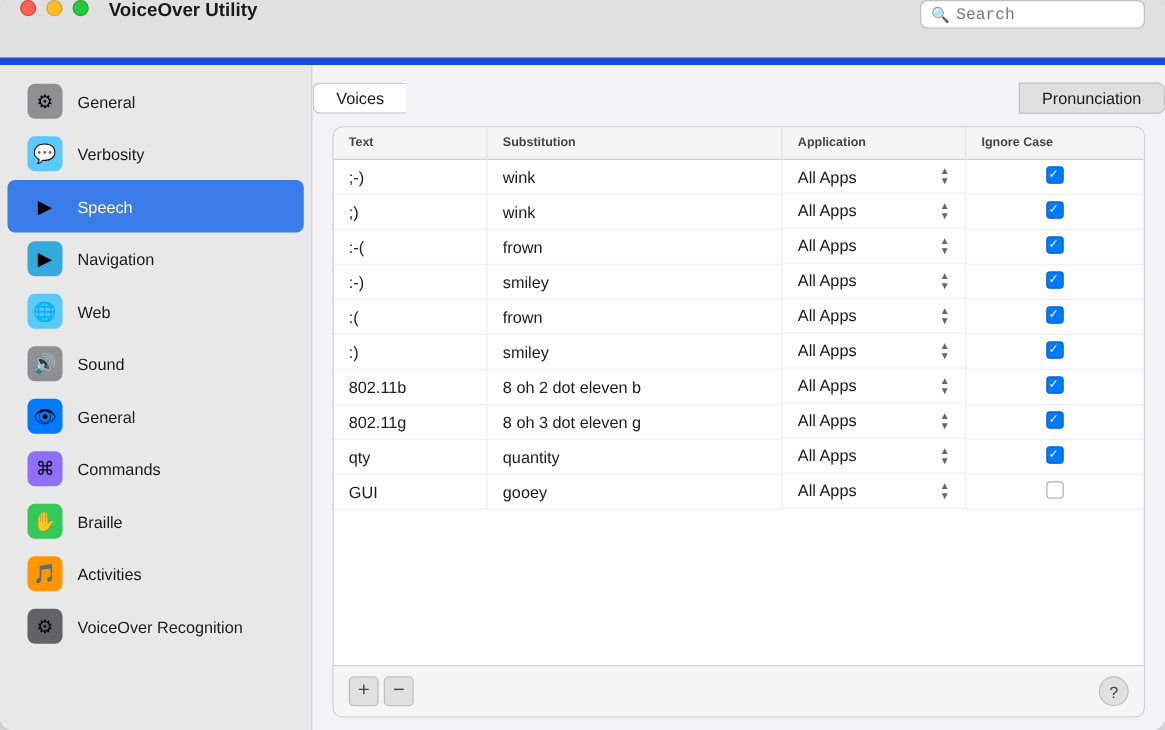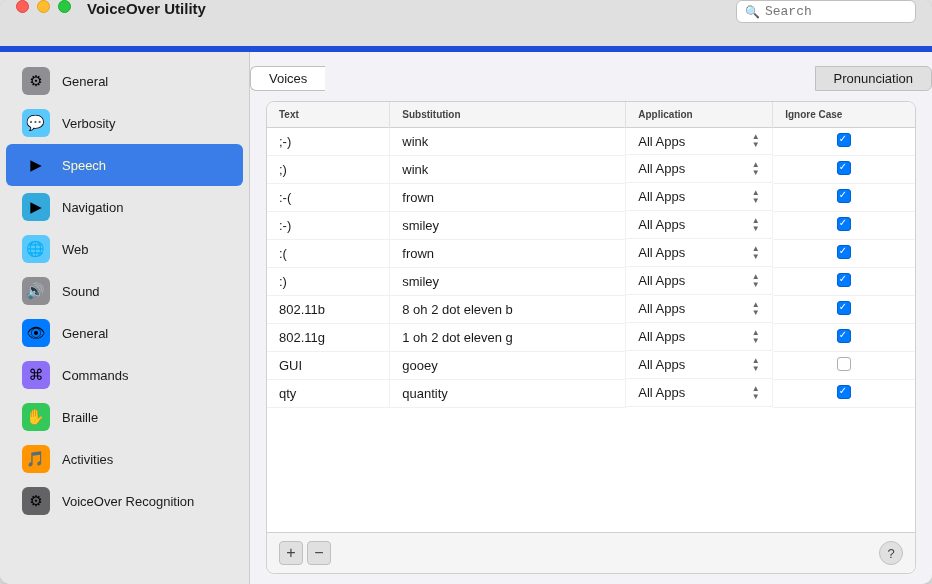--- a/index.html
+++ b/index.html
@@ -470,53 +470,53 @@
                     <span>All Apps</span>
                     <div class="stepper">
                       <span>▲</span>
                       <span>▼</span>
                     </div>
                   </td>
                   <td><span class="cb cb-checked"></span></td>
                 </tr>
                 <tr>
                   <td>802.11g</td>
-                  <td>1 oh 2 dot eleven g</td>
+                  <td>8 oh 3 dot eleven g</td>
+                  <td style="display: flex; align-items: center; justify-content: space-between;">
+                    <span>All Apps</span>
+                    <div class="stepper">
+                      <span>▲</span>
+                      <span>▼</span>
+                    </div>
+                  </td>
+                  <td><span class="cb cb-checked"></span></td>
+                </tr>
+                <tr>
+                  <td>qty</td>
+                  <td>quantity</td>
                   <td style="display: flex; align-items: center; justify-content: space-between;">
                     <span>All Apps</span>
                     <div class="stepper">
                       <span>▲</span>
                       <span>▼</span>
                     </div>
                   </td>
                   <td><span class="cb cb-checked"></span></td>
                 </tr>
                 <tr>
                   <td>GUI</td>
                   <td>gooey</td>
                   <td style="display: flex; align-items: center; justify-content: space-between;">
                     <span>All Apps</span>
                     <div class="stepper">
                       <span>▲</span>
                       <span>▼</span>
                     </div>
                   </td>
                   <td><span class="cb cb-unchecked"></span></td>
-                </tr>
-                <tr>
-                  <td>qty</td>
-                  <td>quantity</td>
-                  <td style="display: flex; align-items: center; justify-content: space-between;">
-                    <span>All Apps</span>
-                    <div class="stepper">
-                      <span>▲</span>
-                      <span>▼</span>
-                    </div>
-                  </td>
-                  <td><span class="cb cb-checked"></span></td>
                 </tr>
               </tbody>
           </table>
         </div>
         <div class="table-toolbar">
           <div class="add-remove-btns">
             <button class="icon-btn">+</button>
             <button class="icon-btn">−</button>
           </div>
           <button class="help-btn">?</button>

